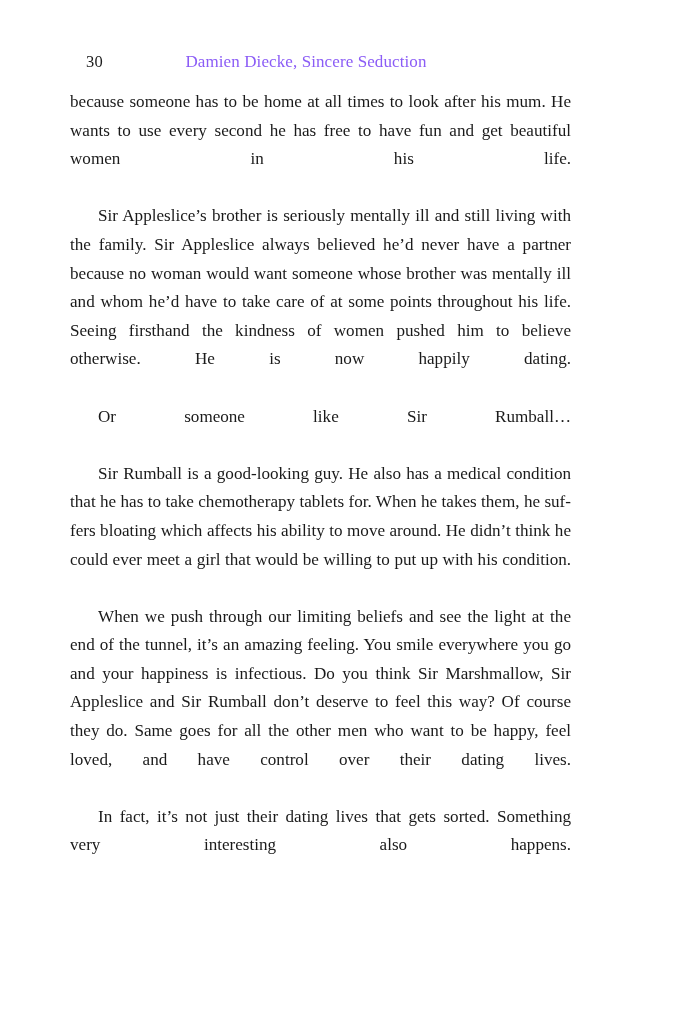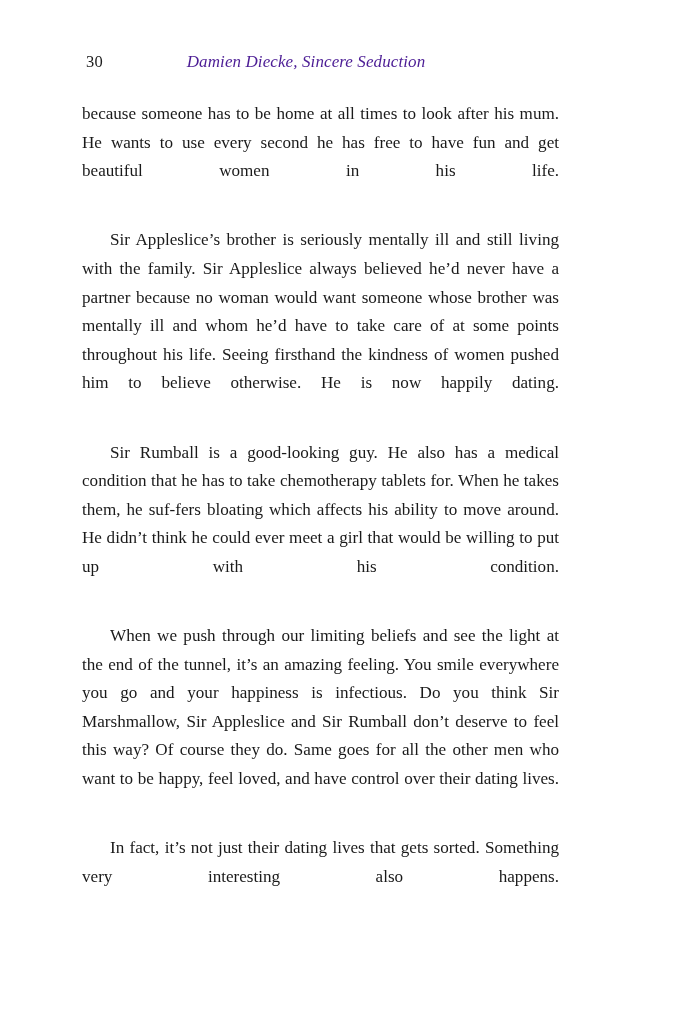--- a/index.html
+++ b/index.html
@@ -41,37 +41,36 @@
     letter-spacing: 0.3px;
     color: #1c1c1c;
     margin-left: 16px;
   }
   .head-title {
     position: absolute;
     left: 0;
     top: 0;
     width: 500px;
     text-align: center;
-    font-style: italic;
     font-size: 17px;
     line-height: 24px;
-    color: #4c1d95;
+    color: #8b5cf6;
     letter-spacing: 0.1px;
     transform: translateX(-14px);
   }
 
   
   .textblock {
     position: absolute;
     left: 70px;
     top: 88px;
     width: 501px;
   }
   .para {
-    margin: 12px;
+    margin: 0;
     text-align: justify;
     text-justify: inter-word;
     font-size: 17.1px;
     line-height: 28.6px;
     color: #1a1a1a;
     text-indent: 0;
     hyphens: none;
     word-spacing: 0.1px;
   }
   .para.indent {
@@ -90,19 +89,20 @@
 <div class="page">
 
   <div class="running-head">
     <span class="folio">30</span>
     <span class="head-title">Damien Diecke, Sincere Seduction</span>
   </div>
 
   <div class="textblock">
     <p class="para">because someone has to be home at all times to look after his mum. He wants to use every second he has free to have fun and get beautiful women in his life.</p>
     <p class="para indent">Sir Appleslice’s brother is seriously mentally ill and still living with the family. Sir Appleslice always believed he’d never have a partner because no woman would want someone whose brother was mentally ill and whom he’d have to take care of at some points throughout his life. Seeing firsthand the kindness of women pushed him to believe otherwise. He is now happily dating.</p>
+    <p class="para indent">Or someone like Sir Rumball…</p>
     <p class="para indent">Sir Rumball is a good-looking guy. He also has a medical condition that he has to take chemotherapy tablets for. When he takes them, he suf-fers bloating which affects his ability to move around. He didn’t think he could ever meet a girl that would be willing to put up with his condition.</p>
     <p class="para indent">When we push through our limiting beliefs and see the light at the end of the tunnel, it’s an amazing feeling. You smile everywhere you go and your happiness is infectious. Do you think Sir Marshmallow, Sir Appleslice and Sir Rumball don’t deserve to feel this way? Of course they do. Same goes for all the other men who want to be happy, feel loved, and have control over their dating lives.</p>
     <p class="para indent">In fact, it’s not just their dating lives that gets sorted. Something very interesting also happens.</p>
 
   </div>
 
 </div>
 
 </body></html>

